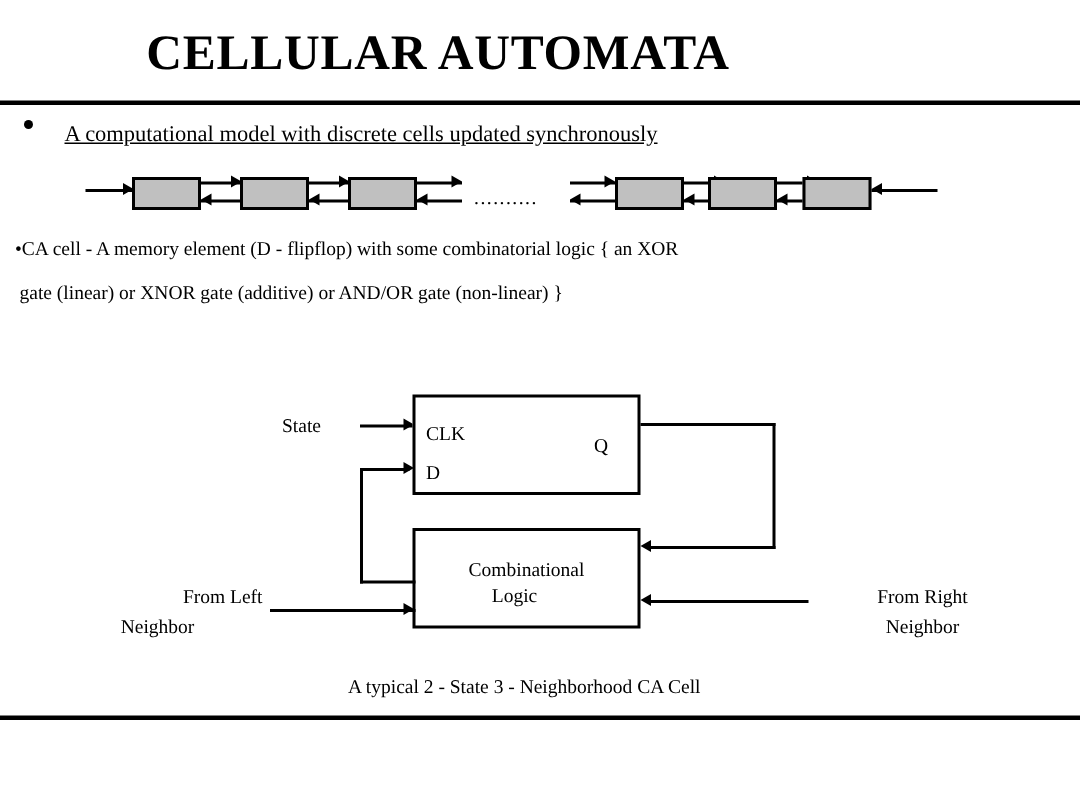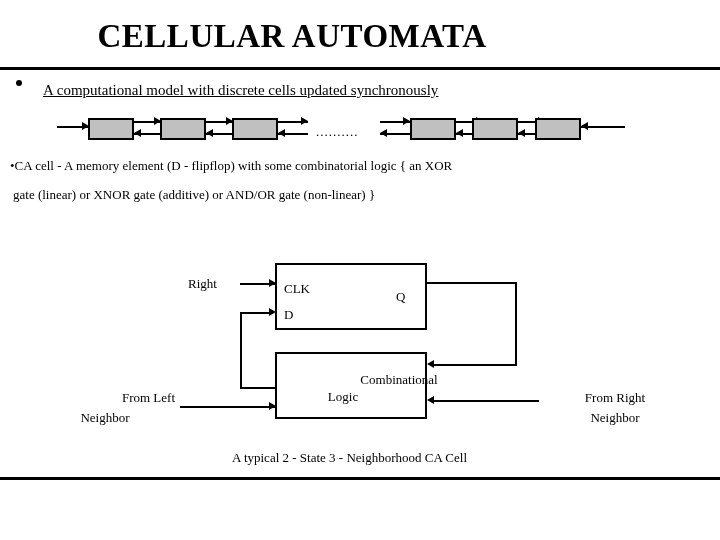--- a/index.html
+++ b/index.html
@@ -191,33 +191,33 @@
 
     <div class="wire wire-h" style="left:581px; top:126px; width:44px;"></div>
     <div class="arrow arrow-l" style="left:581px; top:122px;"></div>
   </div>
 
   <div class="body-line" style="left:10px; top:158px;">•CA cell - A memory element (D - flipflop) with some combinatorial logic { an XOR</div>
   <div class="body-line" style="left:13px; top:187px;">gate  (linear) or XNOR gate (additive) or AND/OR gate (non-linear) }</div>
 
   <div>
 
-    <div class="blk-label" style="left:188px; top:275px;">Right</div>
+    <div class="blk-label" style="left:188px; top:275px;">State</div>
     <div class="wire wire-h" style="left:240px; top:283px; width:37px;"></div>
     <div class="arrow arrow-r" style="left:269px; top:279px;"></div>
 
     <div class="blk" style="left:275px; top:263px; width:152px; height:67px;"></div>
     <div class="blk-label" style="left:284px; top:280px;">CLK</div>
     <div class="blk-label" style="left:284px; top:306px;">D</div>
     <div class="blk-label" style="left:396px; top:288px;">Q</div>
 
     <div class="arrow arrow-r" style="left:269px; top:308px;"></div>
 
     <div class="blk" style="left:275px; top:352px; width:152px; height:67px;"></div>
-    <div class="blk-label center" style="left:275px; top:371px; width:152px;margin-left:48px;">Combinational</div>
+    <div class="blk-label center" style="left:275px; top:371px; width:152px;">Combinational</div>
     <div class="blk-label center" style="left:275px; top:388px; width:136px;">Logic</div>
 
     <div class="wire wire-h" style="left:427px; top:282px; width:90px;"></div>
     <div class="wire wire-v" style="left:515px; top:282px; height:84px;"></div>
     <div class="wire wire-h" style="left:434px; top:364px; width:83px;"></div>
     <div class="arrow arrow-l" style="left:427px; top:360px;"></div>
 
     <div class="wire wire-h" style="left:240px; top:387px; width:37px;"></div>
     <div class="wire wire-v" style="left:240px; top:312px; height:77px;"></div>
     <div class="wire wire-h" style="left:240px; top:312px; width:33px;"></div>

